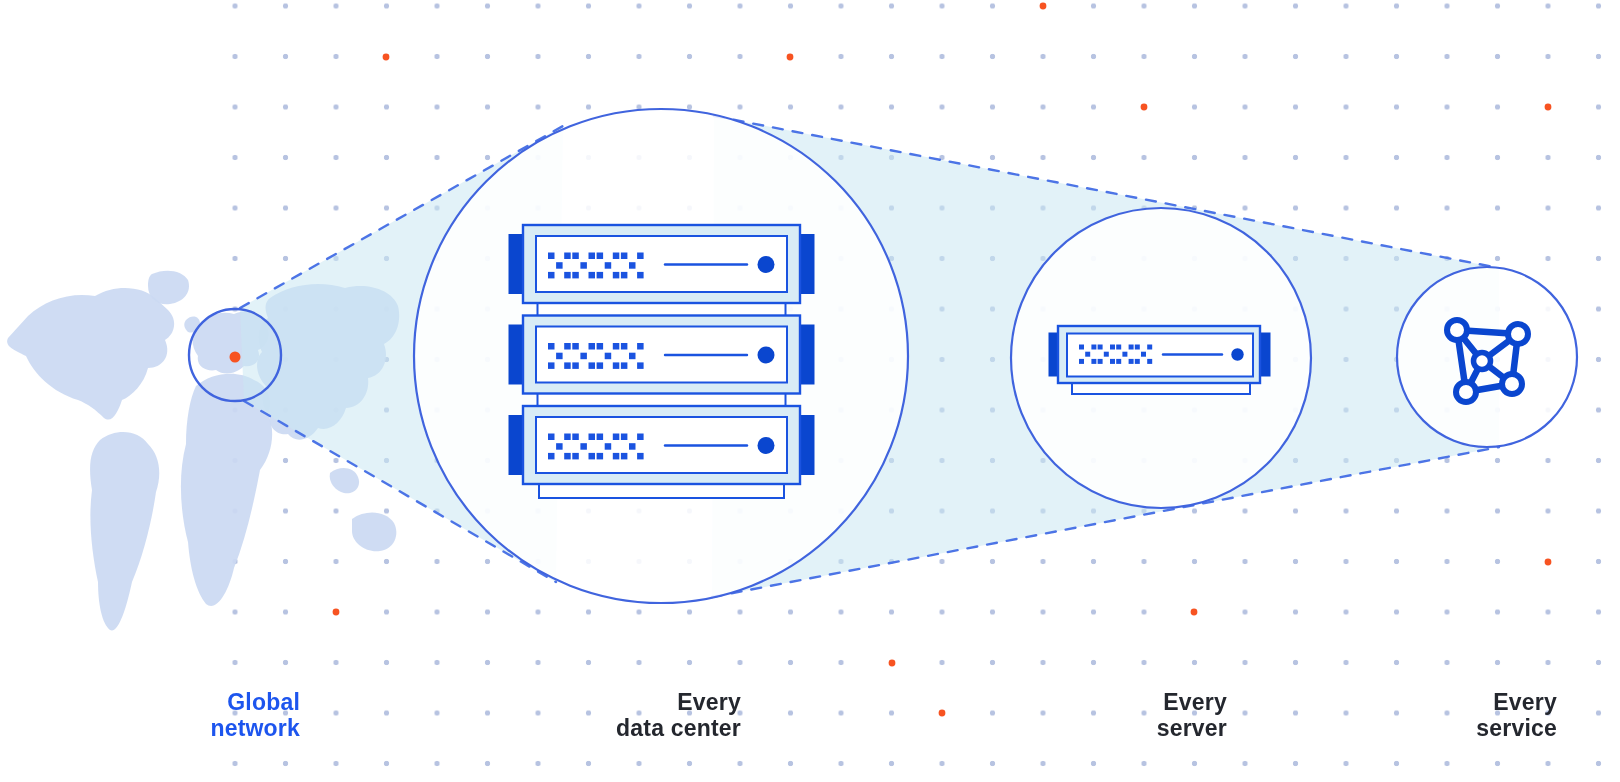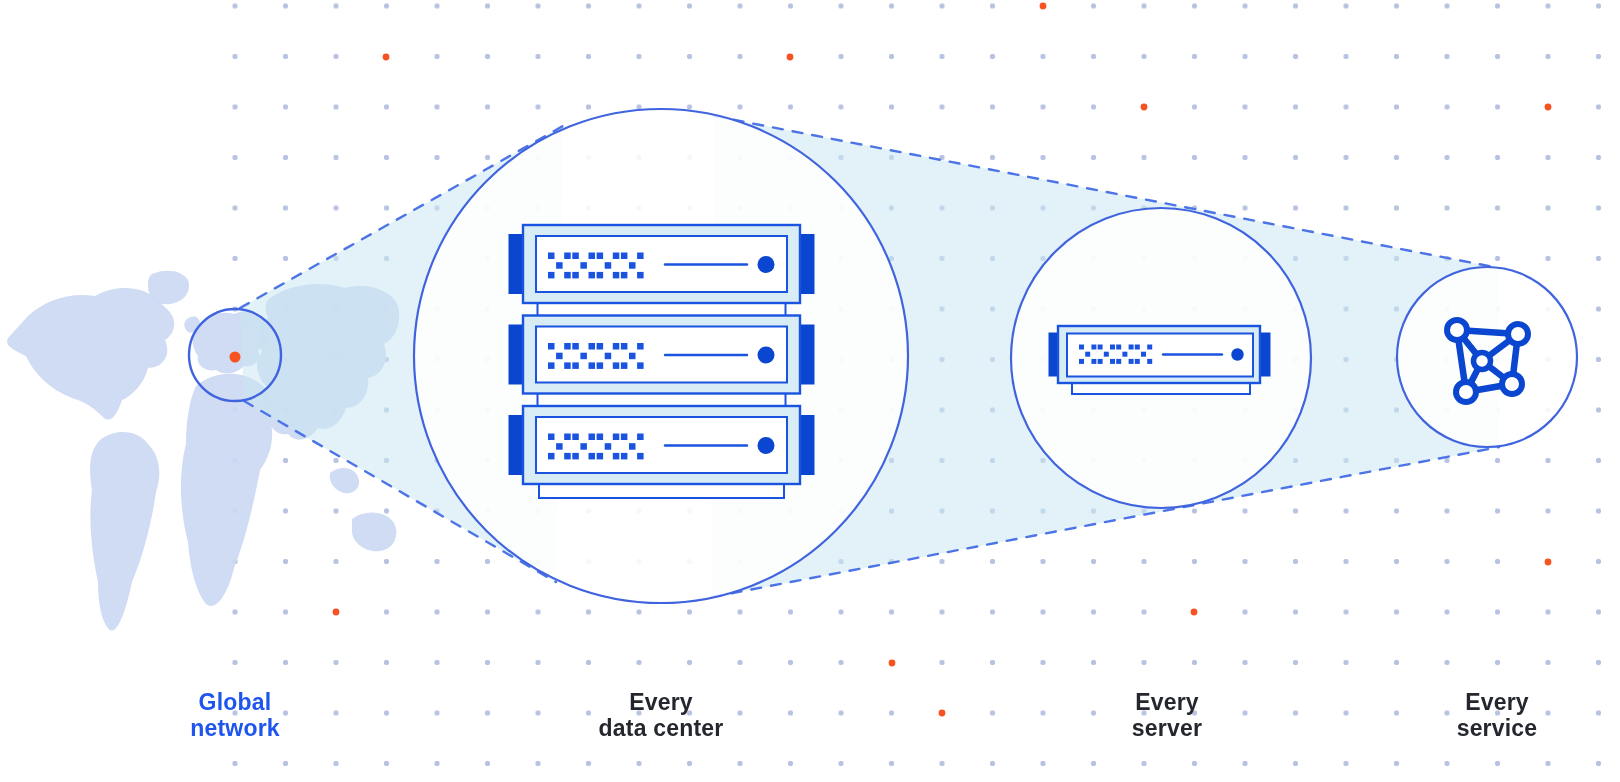--- a/index.html
+++ b/index.html
@@ -22,21 +22,21 @@
   .map{fill:var(--map-blue);opacity:.92;}
   .srv-outer{fill:var(--panel-cyan);stroke:var(--stroke-blue);stroke-width:2.4;}
   .srv-inner{fill:#fff;stroke:var(--stroke-blue);stroke-width:2;}
   .srv-solid{fill:var(--deep-blue);}
   .srv-conn{fill:#fff;stroke:var(--stroke-blue);stroke-width:2;}
   .line-b{stroke:var(--stroke-blue);stroke-width:2.4;stroke-linecap:round;}
   .pix{fill:var(--stroke-blue);}
   .knob{fill:var(--deep-blue);}
   .mesh-e{stroke:var(--deep-blue);stroke-width:6.5;stroke-linecap:round;}
   .mesh-n{fill:#fff;stroke:var(--deep-blue);}
-  .lbl{position:absolute;top:689px;transform:translateX(-50%);text-align:center;
+  .lbl{position:absolute;top:689px;transform:translateX(-50%);text-align:right;
        font-weight:700;font-size:23px;line-height:26px;letter-spacing:.2px;
        color:var(--label-dark);white-space:pre-line;}
   .lbl.blue{color:var(--label-blue);}
 </style>
 </head>
 <body>
 
 <div class="stage">
 
   <div class="dots"></div>

